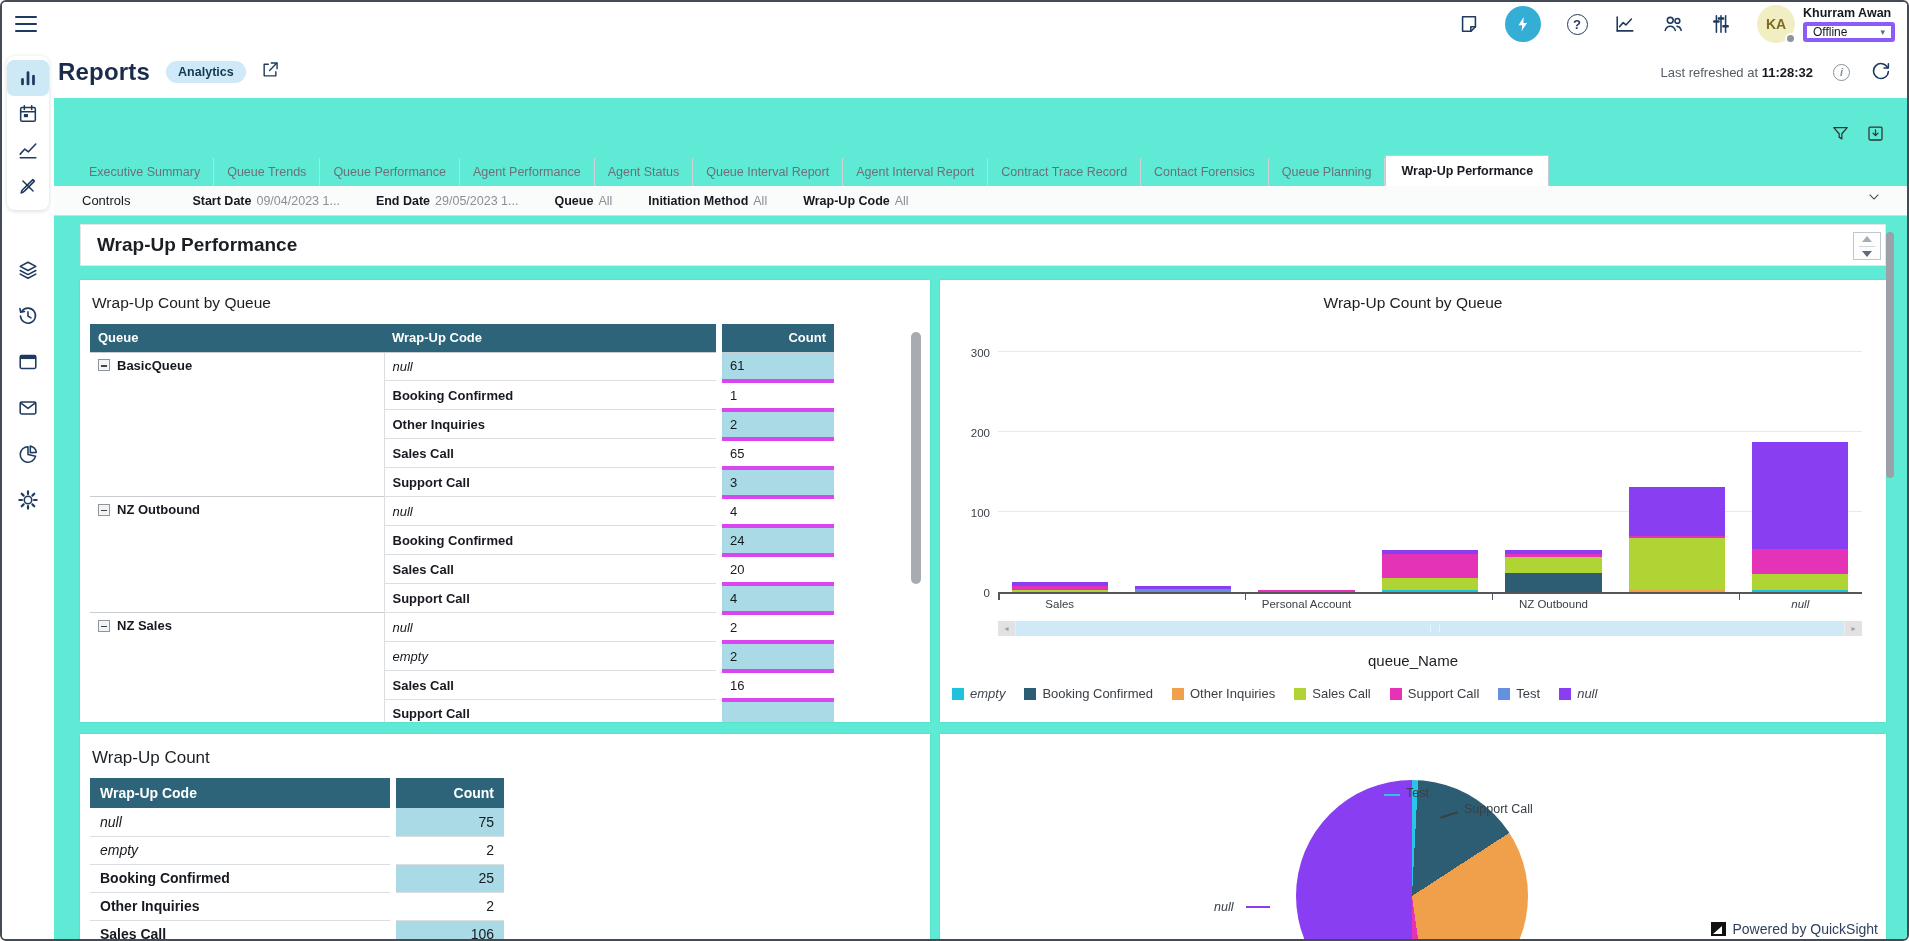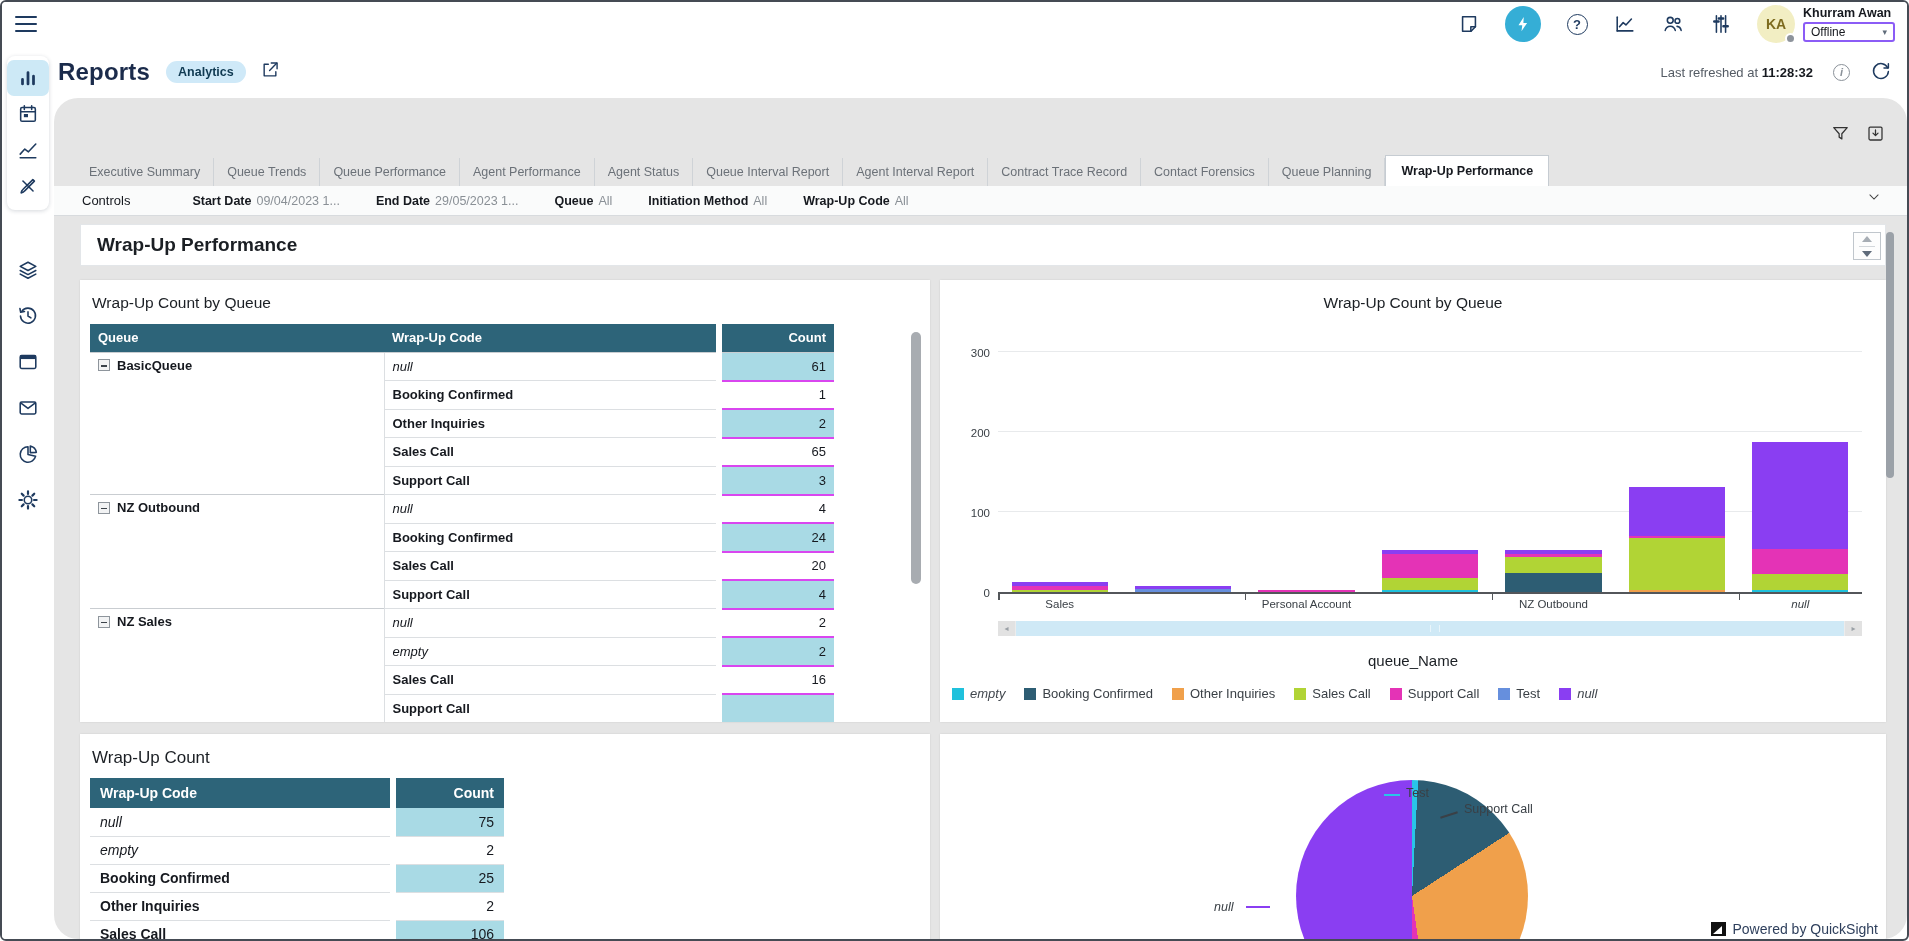--- a/index.html
+++ b/index.html
@@ -14,21 +14,21 @@
   .topbar-right { position:absolute; right:12px; top:0; height:44px; display:flex; align-items:center; gap:24px; }
   .tb-icon { width:24px; height:24px; display:flex; align-items:center; justify-content:center; cursor:pointer; }
   .tb-icon svg { stroke:#1e3a5f; fill:none; stroke-width:1.7; stroke-linecap:round; stroke-linejoin:round; }
   .bolt-circle { width:36px; height:36px; border-radius:50%; background:#35aed6; display:flex; align-items:center; justify-content:center; cursor:pointer; }
   .help-circle { width:21px; height:21px; border-radius:50%; border:1.8px solid #1e3a5f; color:#1e3a5f; font-size:13px; font-weight:bold; display:flex; align-items:center; justify-content:center; }
   .user-cluster { display:flex; align-items:center; gap:8px; }
   .avatar { position:relative; width:38px; height:38px; border-radius:50%; background:#f2eec3; color:#7d6b1f; font-weight:bold; font-size:14px; display:flex; align-items:center; justify-content:center; }
   .avatar .dot { position:absolute; right:-1px; bottom:-1px; width:11px; height:11px; border-radius:50%; background:#8d939b; border:2px solid #fff; }
   .user-meta { display:flex; flex-direction:column; gap:2px; }
   .user-name { font-size:12.5px; font-weight:bold; color:#16191f; }
-  .status-select { width:92px; height:20px; border:2px solid #8b5cf6; border-radius:3px; background:#fff; font-size:12px; color:#16191f; display:flex; align-items:center; justify-content:space-between; padding:0 6px; cursor:pointer; }
+  .status-select { width:92px; height:20px; border:4px solid #8b5cf6; border-radius:3px; background:#fff; font-size:12px; color:#16191f; display:flex; align-items:center; justify-content:space-between; padding:0 6px; cursor:pointer; }
   .status-select .chev { font-size:9px; color:#5f6b7a; }
 
   
   .sidebar { position:absolute; left:0; top:44px; bottom:0; width:52px; background:#fff; z-index:3; }
   .side-card { position:absolute; left:5px; top:10px; width:42px; border-radius:8px; background:#fff; box-shadow:0 1px 4px rgba(20,40,60,.18); padding:4px 0 6px; }
   .side-ic { width:42px; height:36px; display:flex; align-items:center; justify-content:center; cursor:pointer; }
   .side-ic svg { stroke:#1e3a5f; fill:none; stroke-width:1.7; stroke-linecap:round; stroke-linejoin:round; }
   .side-ic.active { background:#cde9f6; border-radius:7px; }
   .side-rest { position:absolute; left:5px; top:206px; width:42px; display:flex; flex-direction:column; gap:10px; }
 
@@ -37,21 +37,21 @@
   .page-title { font-size:24px; font-weight:bold; color:#1b2b4b; margin-left:4px; letter-spacing:.2px; }
   .badge { margin-left:16px; background:#cfe9f8; color:#103a52; font-size:12.5px; font-weight:bold; padding:4px 12px; border-radius:12px; }
   .ext-link { margin-left:14px; }
   .ext-link svg, .hdr-right svg { stroke:#1e3a5f; fill:none; stroke-width:1.7; stroke-linecap:round; stroke-linejoin:round; }
   .hdr-right { position:absolute; right:16px; display:flex; align-items:center; gap:20px; }
   .refreshed { font-size:13px; color:#545b64; }
   .refreshed b { color:#16191f; }
   .info-circle { width:17px; height:17px; border-radius:50%; border:1.5px solid #8a9199; color:#8a9199; font-size:11px; display:flex; align-items:center; justify-content:center; font-style:italic; font-weight:bold; }
 
   
-  .dash { position:absolute; left:52px; top:96px; right:0; bottom:0; background:#e5e5e5; overflow:hidden;border-radius:24px; }
+  .dash { position:absolute; left:52px; top:96px; right:0; bottom:0; background:#5eead4; overflow:hidden; }
   .dash-tools { position:absolute; top:26px; right:22px; display:flex; gap:16px; }
   .dash-tools svg { stroke:#333; fill:none; stroke-width:1.6; stroke-linecap:round; stroke-linejoin:round; cursor:pointer; }
 
   .tabbar { position:absolute; left:22px; top:60px; right:60px; height:29px; display:flex; align-items:flex-end; }
   .tab { font-size:12.5px; color:#6b7178; padding:7px 13px 8px; cursor:pointer; border-right:1px solid #cfd3d7; white-space:nowrap; }
   .tab:last-child { border-right:none; }
   .tab.active { background:#fff; color:#16191f; font-weight:bold; border:1px solid #c6ccd2; border-bottom:none; border-right:1px solid #c6ccd2; padding:8px 15px 9px; }
   .controls-row { position:absolute; left:0; top:88px; right:0; height:30px; background:#fafbfb; border-bottom:1px solid #d8dbde; display:flex; align-items:center; }
   .controls-label { margin-left:28px; font-size:13px; color:#16191f; }
   .filters { display:flex; align-items:center; margin-left:62px; gap:36px; }
@@ -78,21 +78,21 @@
 
   .dash-scrollbar { position:absolute; right:13px; top:134px; width:8px; height:246px; background:#9ba1a8; border-radius:4px; cursor:pointer; }
 
   
   table.grid { border-collapse:collapse; margin:12px 0 0 10px; table-layout:fixed; }
   table.grid th { background:#2d6479; color:#fff; font-size:13px; text-align:left; padding:6px 8px; height:28px; font-weight:bold; }
   table.grid th.num { text-align:right; }
   table.grid th.gapcol, table.grid td.gapcol { background:transparent; width:6px; padding:0; border:none; }
   table.grid td { font-size:13px; color:#16191f; padding:5px 8px; height:28.5px; }
   td.codecell { border-bottom:1px solid #dcdfe2; border-left:1px solid #dcdfe2; font-weight:bold; }
-  td.countcell { border-bottom:2px solid #d946ef; text-align:right; }
+  td.countcell { border-bottom:4px solid #d946ef; }
   td.countcell.hl { background:#a9dae5; }
   td.qcell { vertical-align:top; font-weight:bold; }
   tr.gstart td.qcell, tr.gstart td.codecell, tr.gstart td.countcell { border-top:1px solid #c9cdd1; }
   .italic { font-style:italic; font-weight:normal !important; color:#41474e; }
   .grp { display:flex; align-items:center; gap:7px; }
   .minusbox { width:12px; height:12px; border:1px solid #8e959c; background:#f2f3f4; position:relative; flex:0 0 auto; cursor:pointer; }
   .minusbox::after { content:""; position:absolute; left:2px; right:2px; top:5px; height:1.6px; background:#3c434a; }
   .pivot-scroll { position:absolute; right:9px; top:52px; width:10px; height:252px; background:#a8acb1; border-radius:5px; cursor:pointer; }
 
   

